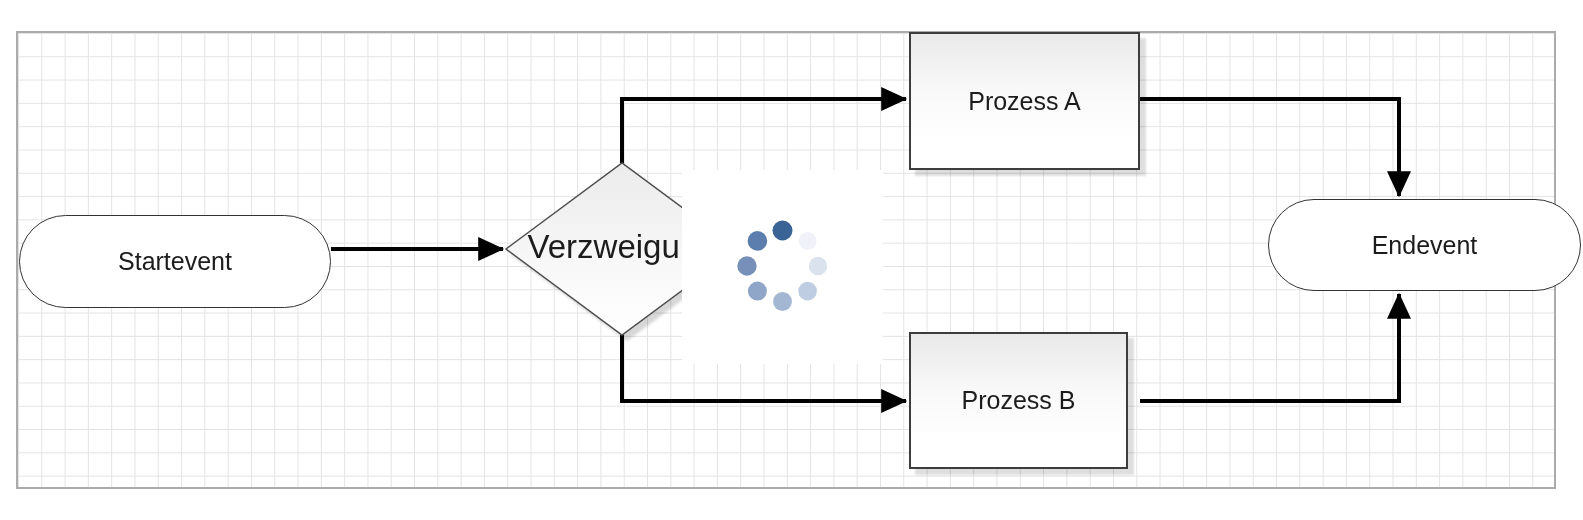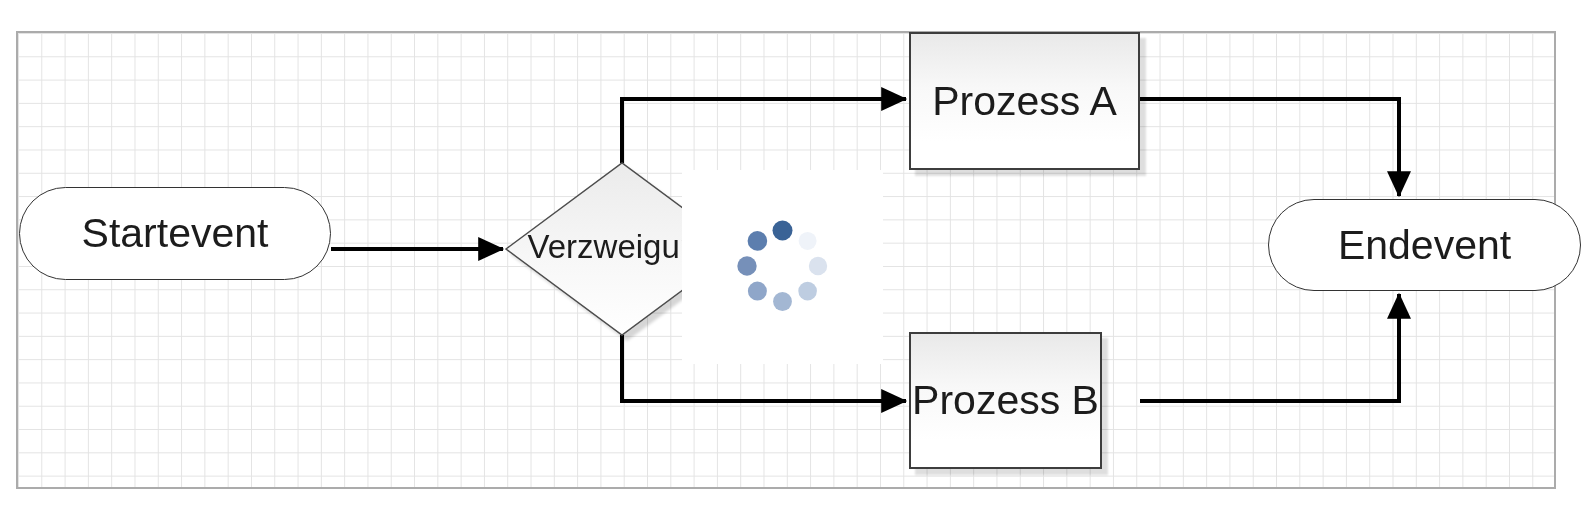--- a/index.html
+++ b/index.html
@@ -19,35 +19,35 @@
     background-image:
       linear-gradient(to right, #e3e3e3 1px, transparent 1px),
       linear-gradient(to bottom, #e3e3e3 1px, transparent 1px);
     background-size: 23.3px 23.3px;
   }
   #edges { position: absolute; left: 0; top: 0; width: 1583px; height: 520px; }
   .edge { fill: none; stroke: #000000; stroke-width: 4; stroke-linejoin: miter; }
   .node {
     position: absolute; box-sizing: border-box;
     display: flex; align-items: center; justify-content: center;
-    color: #1c1c1c; font-size: 41px; white-space: nowrap;
+    color: #1c1c1c; font-size: 25px; white-space: nowrap;
   }
   .terminator {
     background: #ffffff;
     border: 1.5px solid #333333;
   }
-  #node-startevent { left: 19px; top: 187px; width: 312px; height: 93px; border-radius: 47px; }
+  #node-startevent { left: 19px; top: 215px; width: 312px; height: 93px; border-radius: 47px; }
   #node-endevent  { left: 1268px; top: 199px; width: 313px; height: 92px; border-radius: 46px; }
   .process {
     background: linear-gradient(180deg, #e9e9e9 0%, #f8f8f8 40%, #ffffff 80%);
     border: 2px solid #3d3d3d;
     box-shadow: 6px 6px 2px rgba(0,0,0,0.13);
   }
   #node-prozess-a { left: 909px; top: 32px;  width: 231px; height: 138px; }
-  #node-prozess-b { left: 909px; top: 332px; width: 193px; height: 137px; }
+  #node-prozess-b { left: 909px; top: 332px; width: 219px; height: 137px; }
   #decision-label {
     position: absolute; left: 502px; top: 228px; width: 240px;
     text-align: center; color: #1c1c1c; font-size: 33px; white-space: nowrap;
     z-index: 3;
   }
   #loading-overlay {
     position: absolute; left: 682px; top: 170px;
     width: 201px; height: 194px;
     background: #ffffff; z-index: 5;
   }

